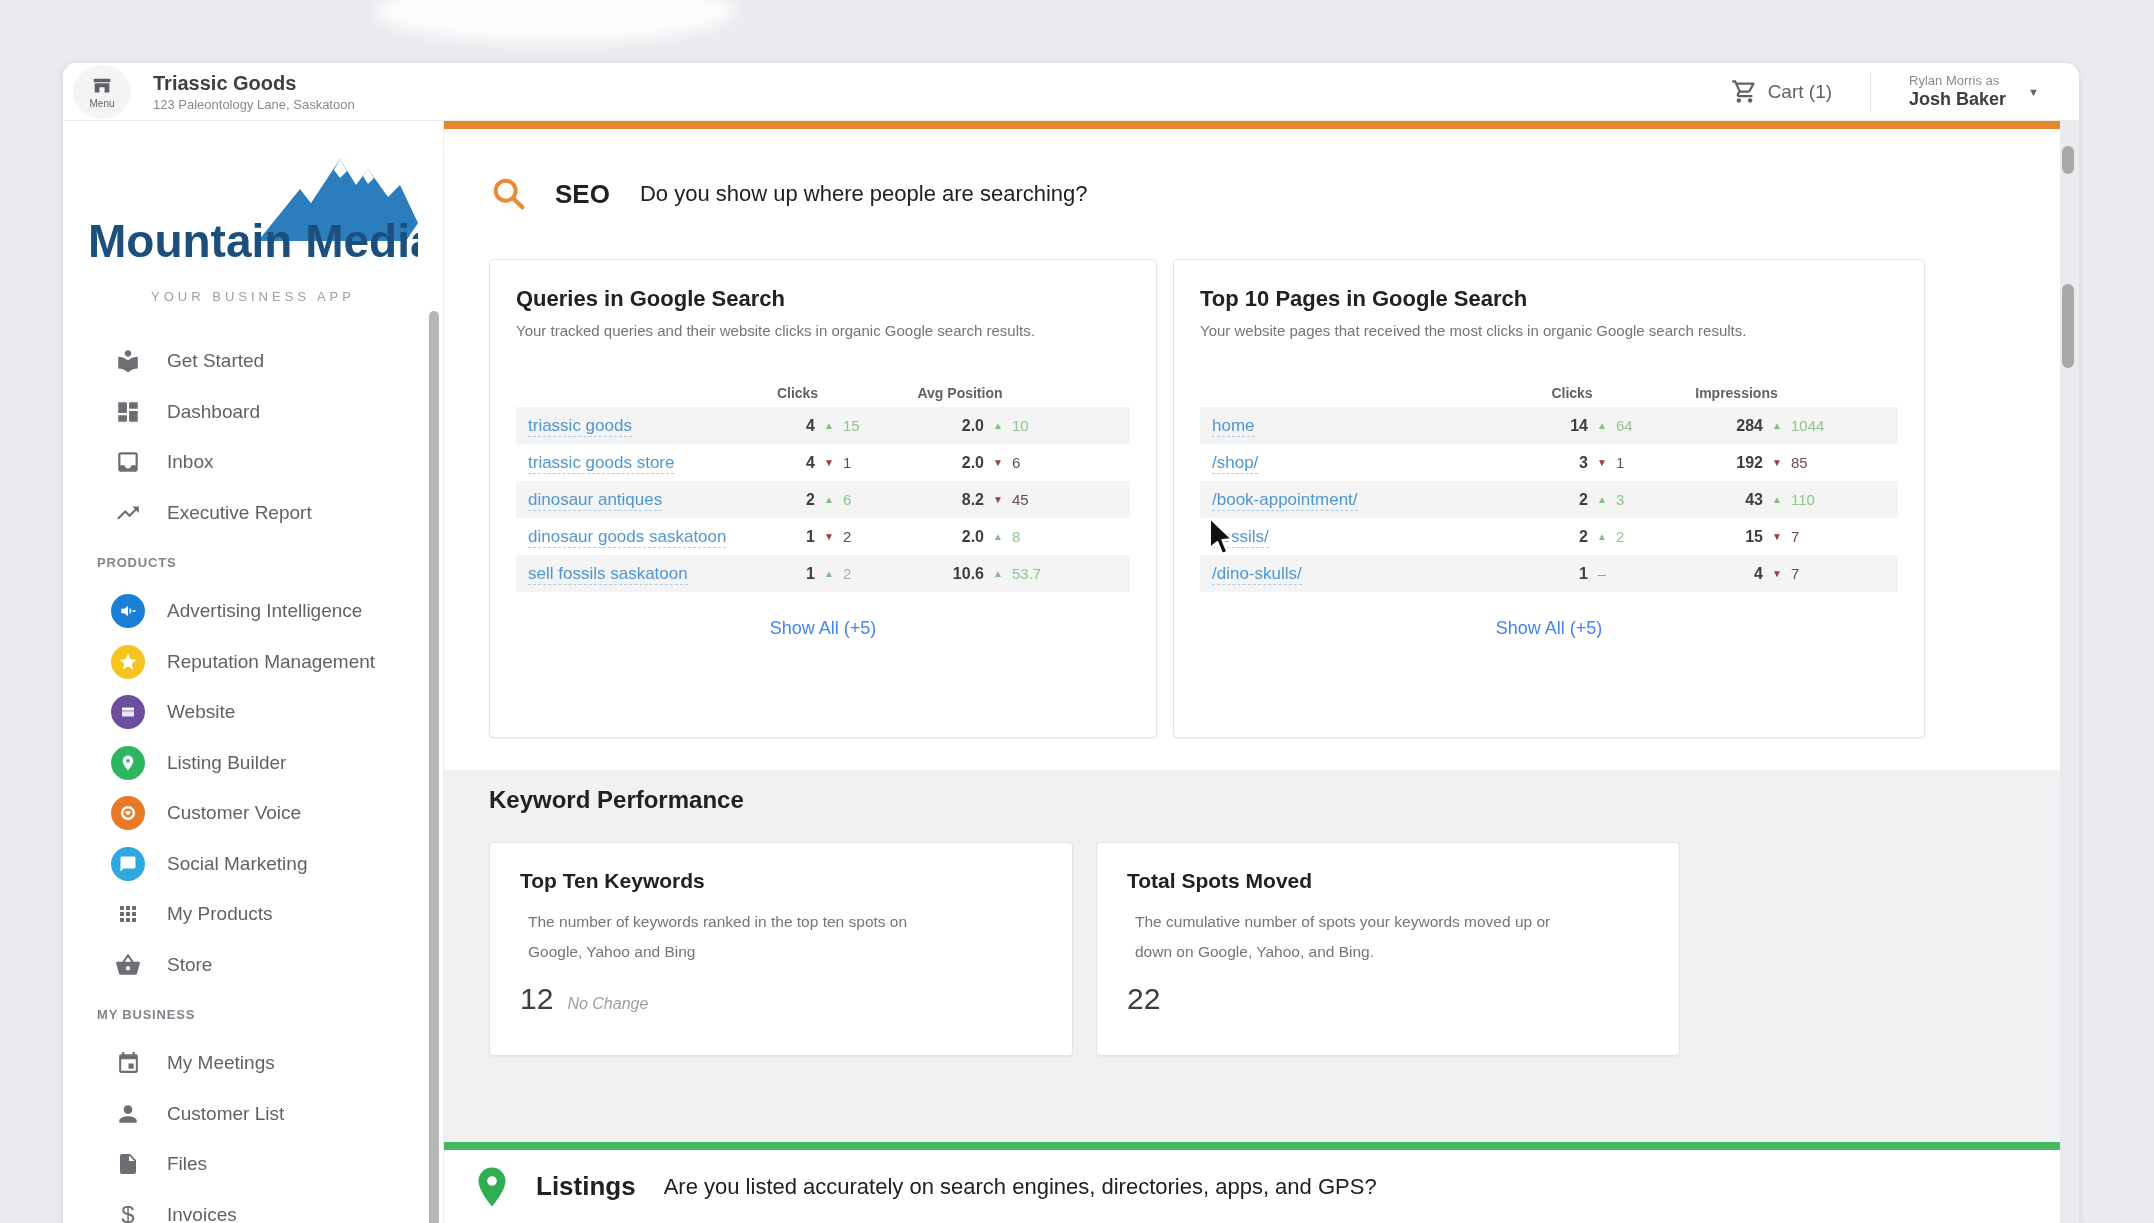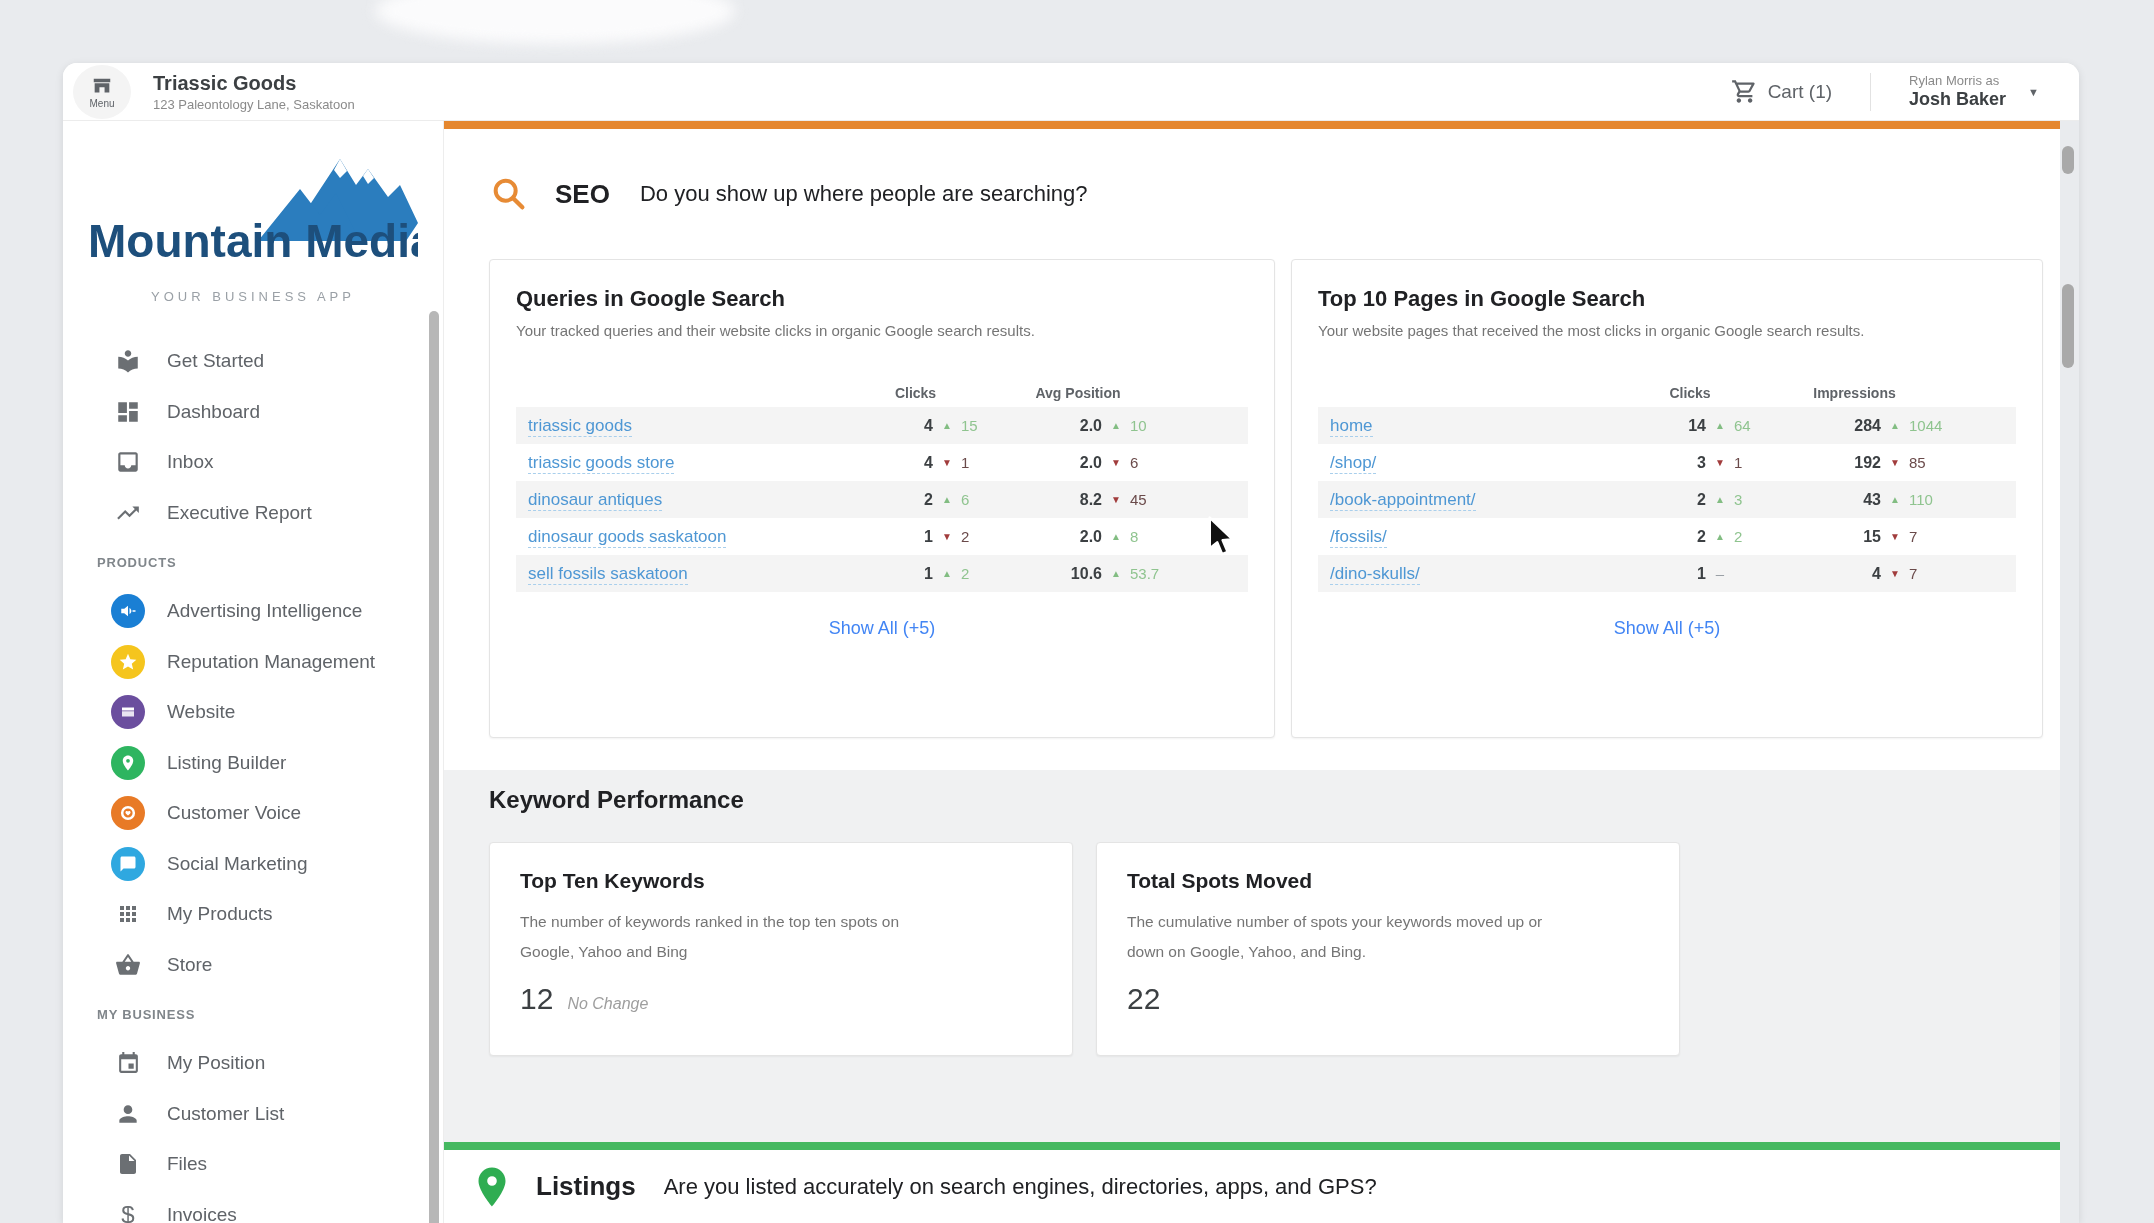--- a/index.html
+++ b/index.html
@@ -49,21 +49,21 @@
   .gutter{width:19px;flex:0 0 19px;background:#e9ebee;position:relative;}
   .orange-bar{height:8px;background:#e5872f;}
   .green-bar{height:8px;background:#45b860;}
   .seo-section{height:642px;background:#fff;}
   .seo-head{height:130px;display:flex;align-items:center;padding-left:45px;}
   .seo-title{font-size:26px;font-weight:700;color:#202124;margin-left:26px;}
   .seo-question{font-size:22px;color:#202124;margin-left:30px;}
   .cards-row{display:flex;gap:16px;padding-left:45px;}
   .card{background:#fff;border:1px solid #e4e4e4;border-radius:4px;box-shadow:0 1px 2px rgba(0,0,0,.05);
     box-sizing:border-box;}
-  .qcard{width:786px;height:479px;padding:26px 26px 0 26px;}
+  .qcard{width:668px;height:479px;padding:26px 26px 0 26px;}
   .pcard{width:752px;height:479px;padding:26px 26px 0 26px;}
   .card-title{font-size:22px;font-weight:600;color:#202124;}
   .card-sub{font-size:15px;color:#757575;margin-top:10px;}
   .thead{display:flex;margin-top:40px;height:28px;align-items:center;font-size:14px;font-weight:700;color:#5f6368;}
   .tname{flex:1;padding-left:12px;}
   .metric{display:flex;align-items:center;}
   .qcard .g1{width:156px;} .qcard .g2{width:222px;}
   .pcard .g1{width:154px;} .pcard .g2{width:216px;}
   .hspan{text-align:center;}
   .qcard .g1 .hspan{width:91px;} .qcard .g2 .hspan{width:104px;}
@@ -84,21 +84,21 @@
   .dir-none::before{content:"–";color:#9aa0a6;font-size:15px;}
   .chg-up{color:#8fc48f;} .chg-down{color:#6a4a4a;} .chg-none{color:#9aa0a6;}
   .show-all{display:block;text-align:center;margin-top:26px;font-size:18px;color:#4285f4;
     text-decoration:none;cursor:pointer;}
   
   .kp-section{height:372px;background:#f0f1f2;padding-left:45px;box-sizing:border-box;}
   .kp-title{padding-top:16px;font-size:24px;font-weight:600;color:#202124;}
   .kp-cards{display:flex;gap:23px;margin-top:28px;}
   .kp-card{width:584px;height:214px;padding:26px 30px;box-sizing:border-box;}
   .kp-card-title{font-size:21px;font-weight:700;color:#202124;}
-  .kp-desc{margin-top:14px;font-size:15.5px;line-height:1.9;color:#757575;max-width:420px;}
+  .kp-desc{margin-top:14px;font-size:15.5px;line-height:1.9;color:#757575;max-width:420px;margin-left:8px;}
   .kp-value-row{margin-top:16px;display:flex;align-items:baseline;}
   .kp-value{font-size:30px;color:#3c4043;}
   .kp-note{font-style:italic;font-size:16px;color:#9e9e9e;margin-left:14px;}
   
   .listings{height:73px;background:#fff;display:flex;align-items:center;padding-left:30px;}
   .listings-title{font-size:26px;font-weight:700;color:#202124;margin-left:26px;}
   .listings-question{font-size:22px;color:#202124;margin-left:28px;}
   
   .win-thumb-a{position:absolute;left:2px;top:25px;width:12px;height:28px;border-radius:6px;background:#a9a9a9;}
   .win-thumb-b{position:absolute;left:2px;top:163px;width:12px;height:84px;border-radius:6px;background:#a9a9a9;}
@@ -270,21 +270,21 @@
           </div>
 
           <div class="nav-section">MY BUSINESS</div>
 
           <div class="nav-item">
             <span class="nav-icon">
               <svg width="25" height="25" viewBox="0 0 24 24">
                   <path fill="#6b6f73" d="M17 12h-5v5h5v-5zM16 1v2H8V1H6v2H5c-1.11 0-1.99.9-1.99 2L3 19c0 1.1.89 2 2 2h14c1.1 0 2-.9 2-2V5c0-1.1-.9-2-2-2h-1V1h-2zm3 18H5V8h14v11z"></path>
                 </svg>
             </span>
-            <span class="nav-label">My Position</span>
+            <span class="nav-label">My Meetings</span>
           </div>
           <div class="nav-item">
             <span class="nav-icon">
               <svg width="26" height="26" viewBox="0 0 24 24">
                   <path fill="#6b6f73" d="M12 12c2.21 0 4-1.79 4-4s-1.79-4-4-4-4 1.79-4 4 1.79 4 4 4zm0 2c-2.67 0-8 1.34-8 4v2h16v-2c0-2.66-5.33-4-8-4z"></path>
                 </svg>
             </span>
             <span class="nav-label">Customer List</span>
           </div>
           <div class="nav-item">

